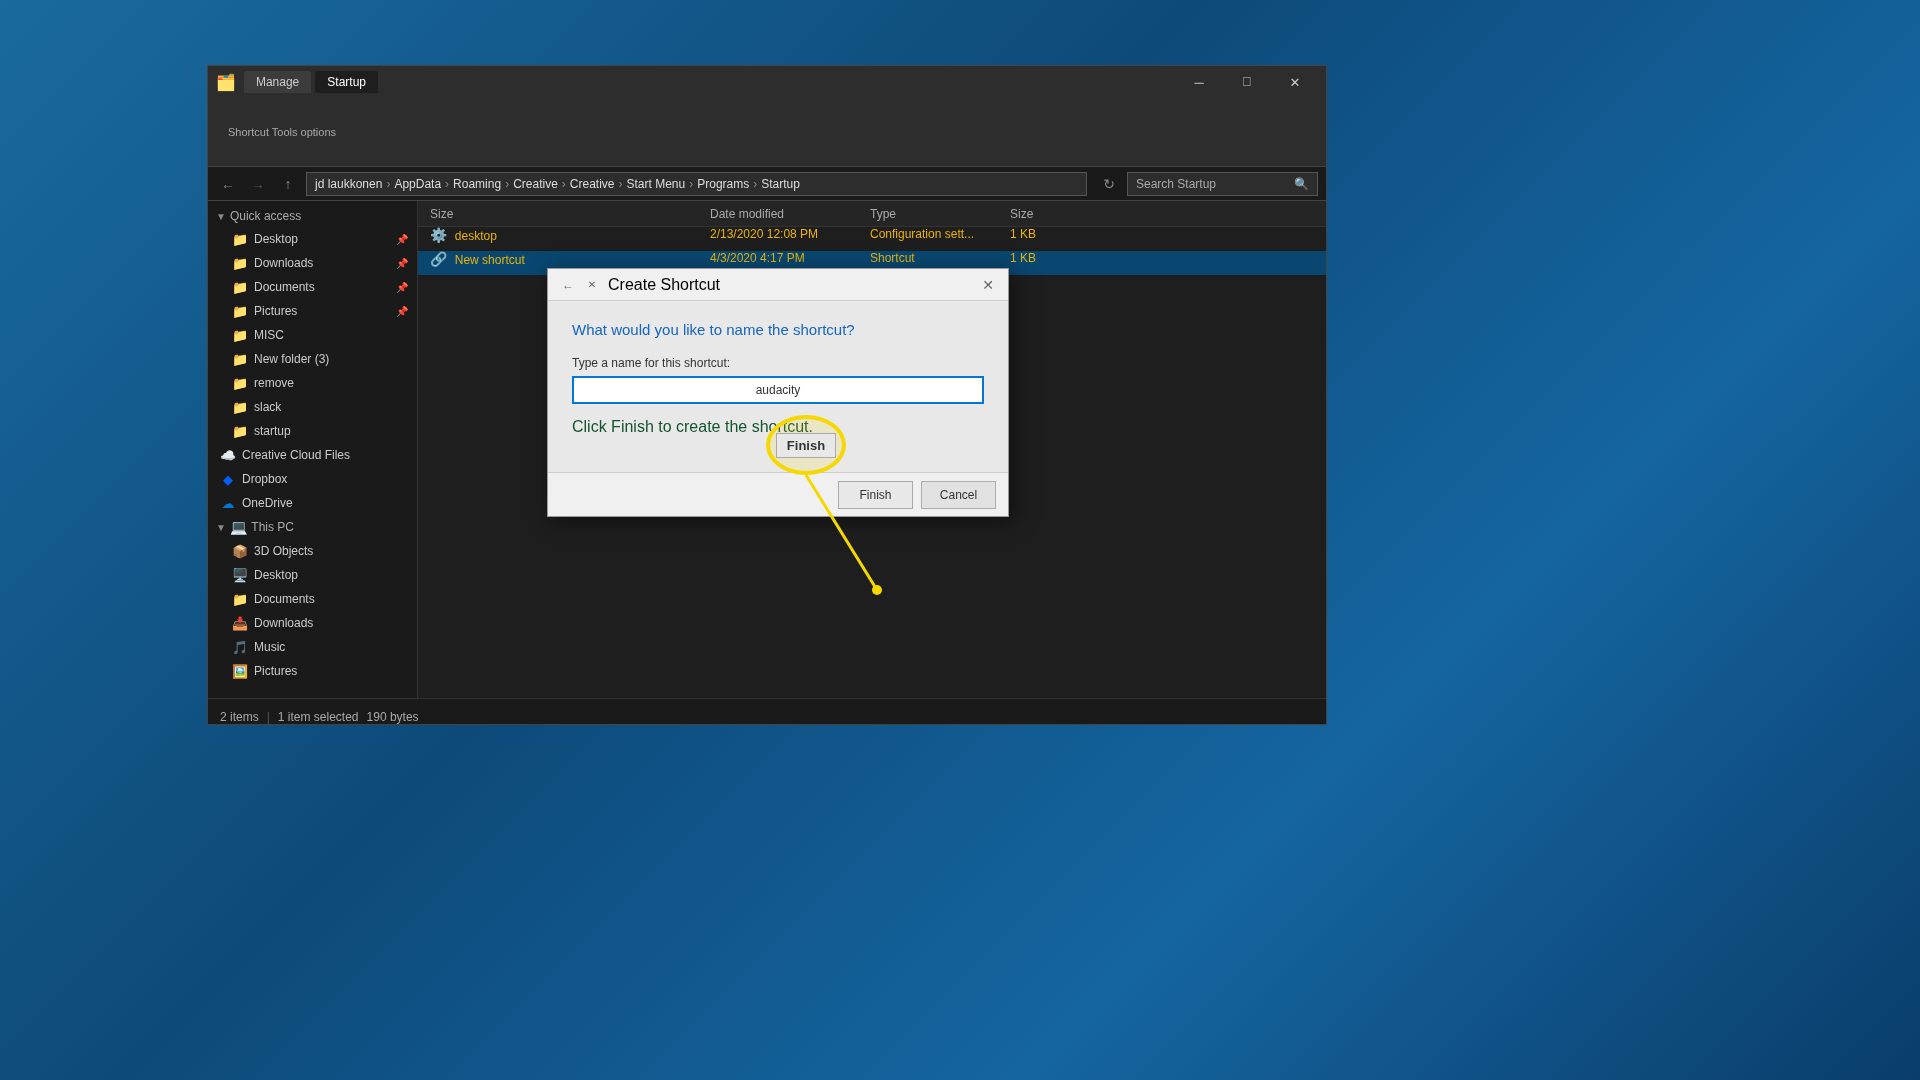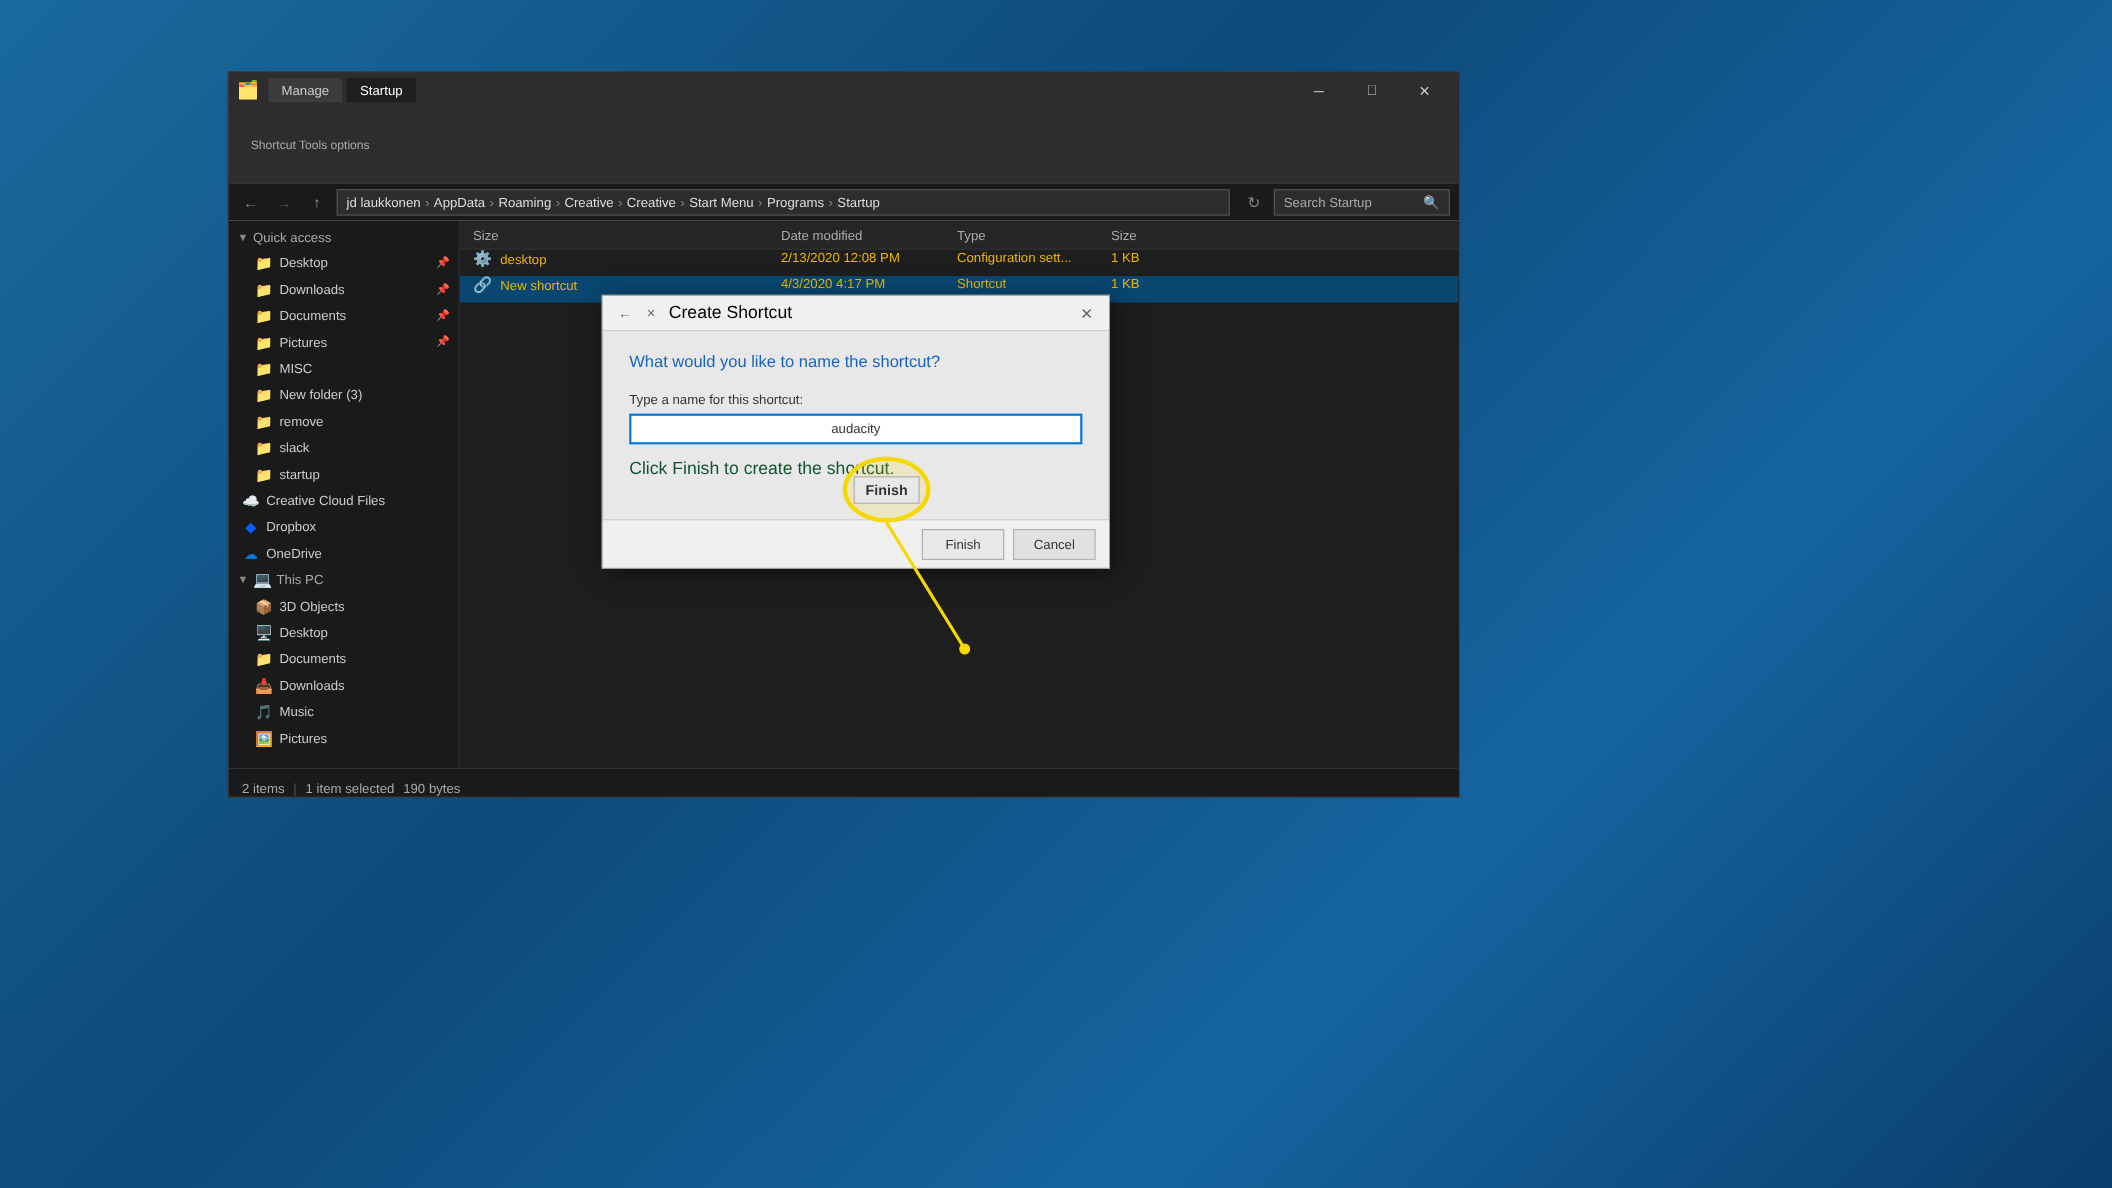--- a/index.html
+++ b/index.html
@@ -143,21 +143,21 @@
     }
     .path-segment {
       color: #ddd;
       font-size: 12px;
     }
     .path-sep {
       color: #888;
       font-size: 12px;
     }
     .search-box {
-      width: 160px;
+      width: 191px;
       height: 24px;
       background: #2d2d2d;
       border: 1px solid #555;
       color: #ddd;
       font-size: 12px;
       padding: 0 8px;
       display: flex;
       align-items: center;
       justify-content: space-between;
     }

